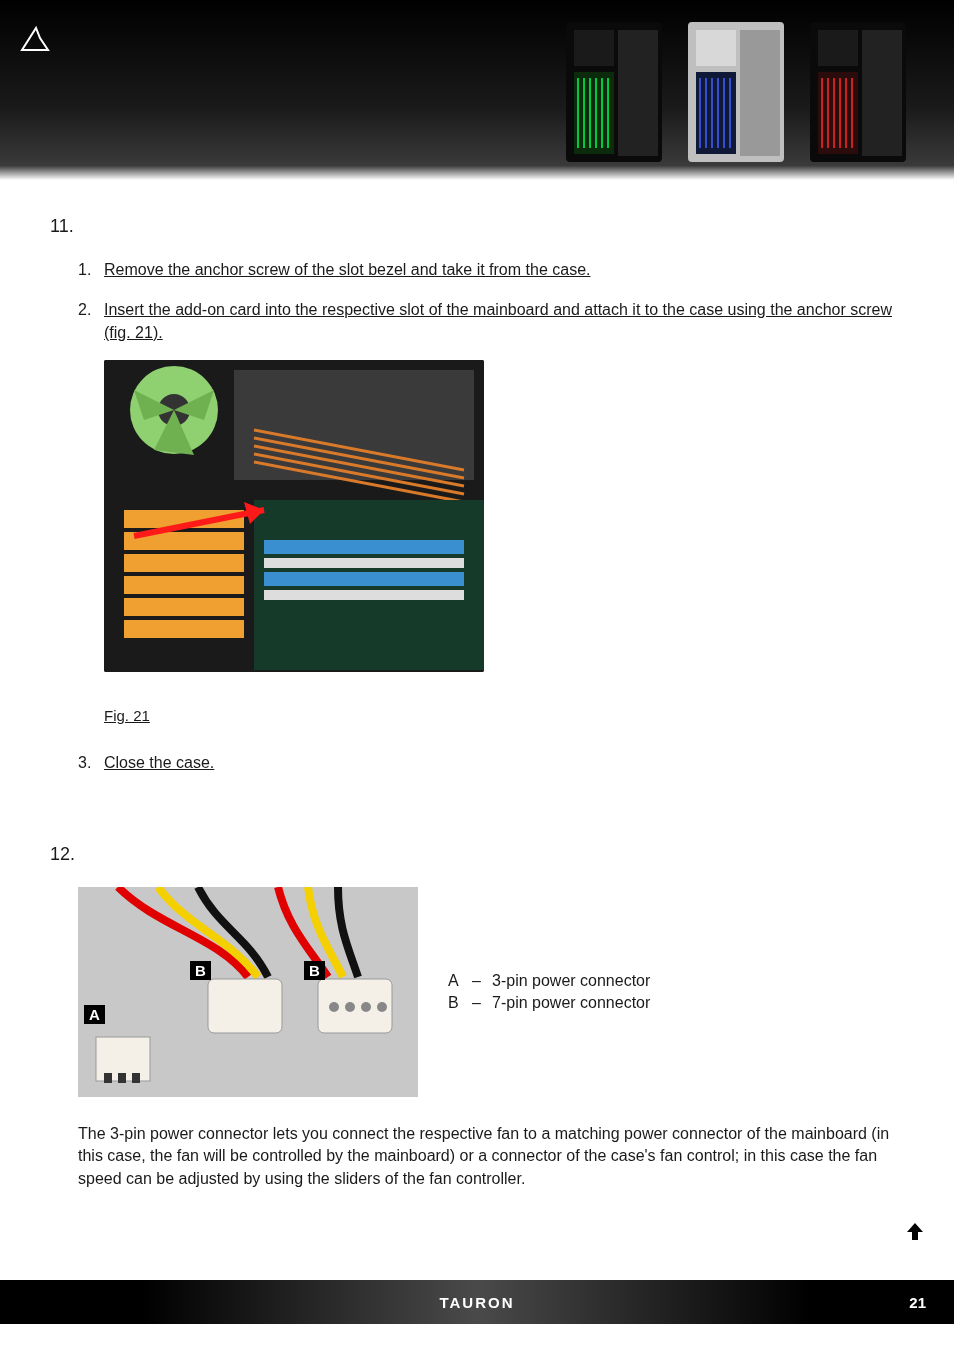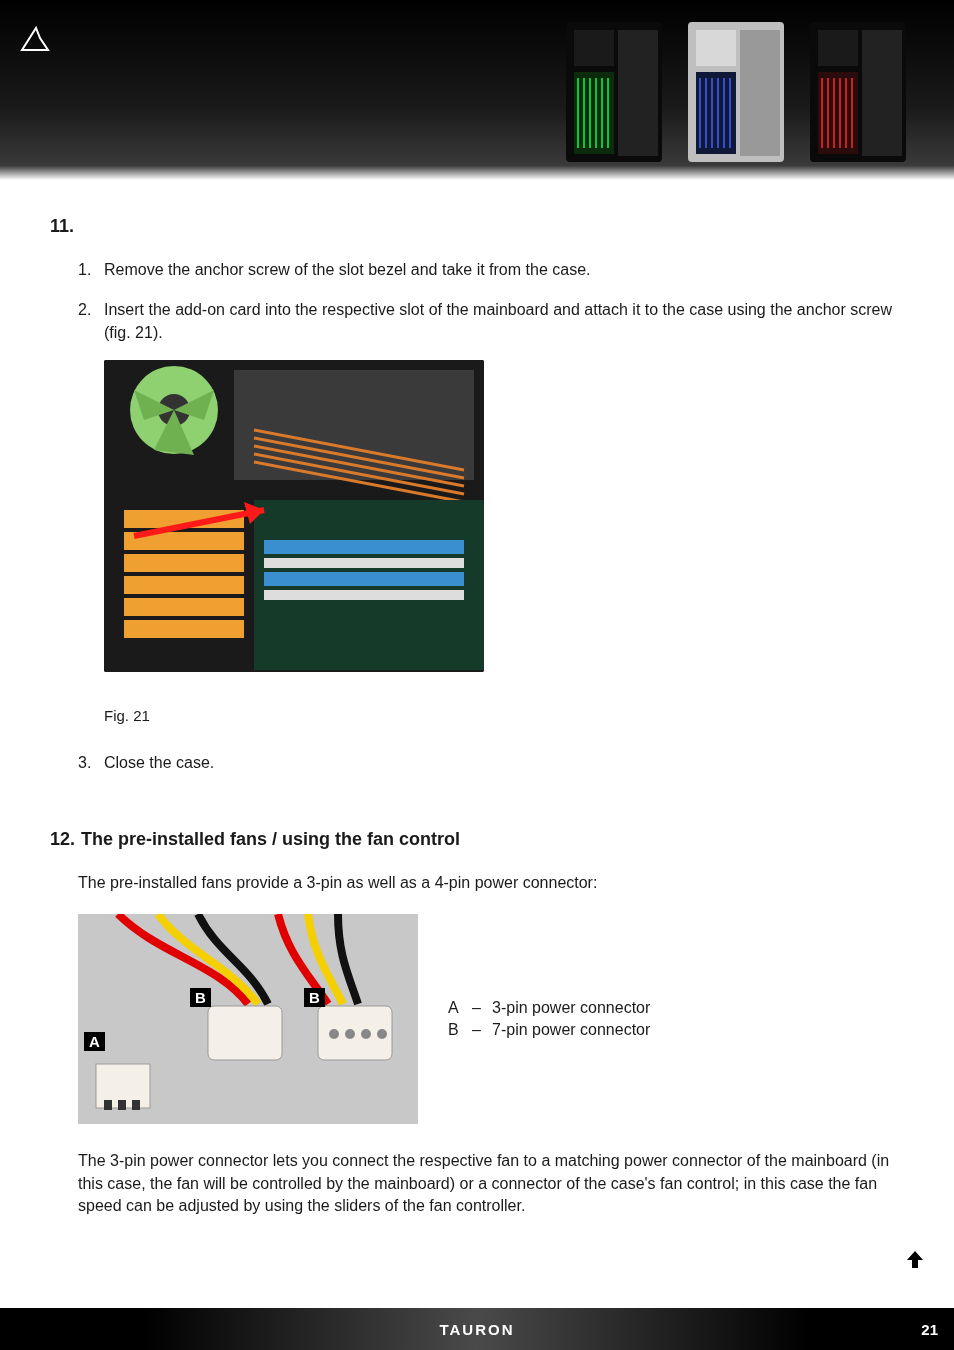--- a/index.html
+++ b/index.html
@@ -34,59 +34,61 @@
     right: 40px;
     top: 18px;
     display: flex;
     gap: 10px;
   }
   .case-svg { width: 112px; height: 150px; }
   .content {
     padding: 36px 50px 20px 50px;
   }
   .section-heading {
-    font-weight: bold;
+    font-weight: normal;
     font-size: 18px;
     margin-bottom: 22px;
     display: flex;
+    flex-direction: column;
   }
   .section-heading .num { margin-right: 6px; }
   ol.steps {
     list-style: none;
     padding-left: 28px;
     margin-bottom: 30px;
   }
   ol.steps > li {
     display: flex;
     margin-bottom: 18px;
     line-height: 1.4;
   }
   ol.steps > li .step-num {
     width: 26px;
     flex-shrink: 0;
   }
   ol.steps > li .step-body {
     flex: 1;
+    text-decoration: underline;
   }
   .figure-block {
     margin: 16px 0 8px 0;
   }
   .fig-img {
     width: 380px;
     height: 312px;
     background: #222;
     border-radius: 2px;
     position: relative;
     overflow: hidden;
   }
   .fig-caption {
     margin-top: 26px;
     font-size: 15px;
   }
-  .section2 { margin-top: 55px; }
+  .section2 { margin-top: 70px; }
   .para {
     padding-left: 28px;
     margin-bottom: 20px;
     line-height: 1.4;
   }
   .connector-row {
     display: flex;
     align-items: center;
     padding-left: 28px;
     gap: 30px;
@@ -122,21 +124,21 @@
     display: flex;
     align-items: center;
     justify-content: center;
     font-weight: bold;
     letter-spacing: 2px;
     font-size: 15px;
     text-align: right;
   }
   .page-num {
     position: absolute;
-    right: 16px;
+    right: 28px;
     font-weight: bold;
     letter-spacing: 0;
   }
   .up-arrow {
     position: absolute;
     right: 28px;
     top: -60px;
     color: #000;
   }
 </style>
@@ -260,24 +262,22 @@
     </li>
     <li>
       <span class="step-num">3.</span>
       <span class="step-body">Close the case.</span>
     </li>
   </ol>
 
   <div class="section2">
     <div class="section-heading">
       <span class="num">12.</span>
-      <span>The pre-installed fans / using the fan control</span>
     </div>
 
-    <div class="para">The pre-installed fans provide a 3-pin as well as a 4-pin power connector:</div>
 
     <div class="connector-row">
       <div class="connector-img">
         <svg viewBox="0 0 340 210" width="340" height="210">
           <rect width="340" height="210" fill="#c8c8c8"></rect>
 
           <path d="M40 0 C 80 40, 140 50, 170 90" stroke="#e00000" stroke-width="8" fill="none"></path>
           <path d="M80 0 C 110 40, 150 50, 180 90" stroke="#f5d000" stroke-width="8" fill="none"></path>
           <path d="M120 0 C 140 40, 170 50, 190 90" stroke="#111" stroke-width="8" fill="none"></path>
           <path d="M200 0 C 210 40, 230 60, 250 90" stroke="#e00000" stroke-width="8" fill="none"></path>

